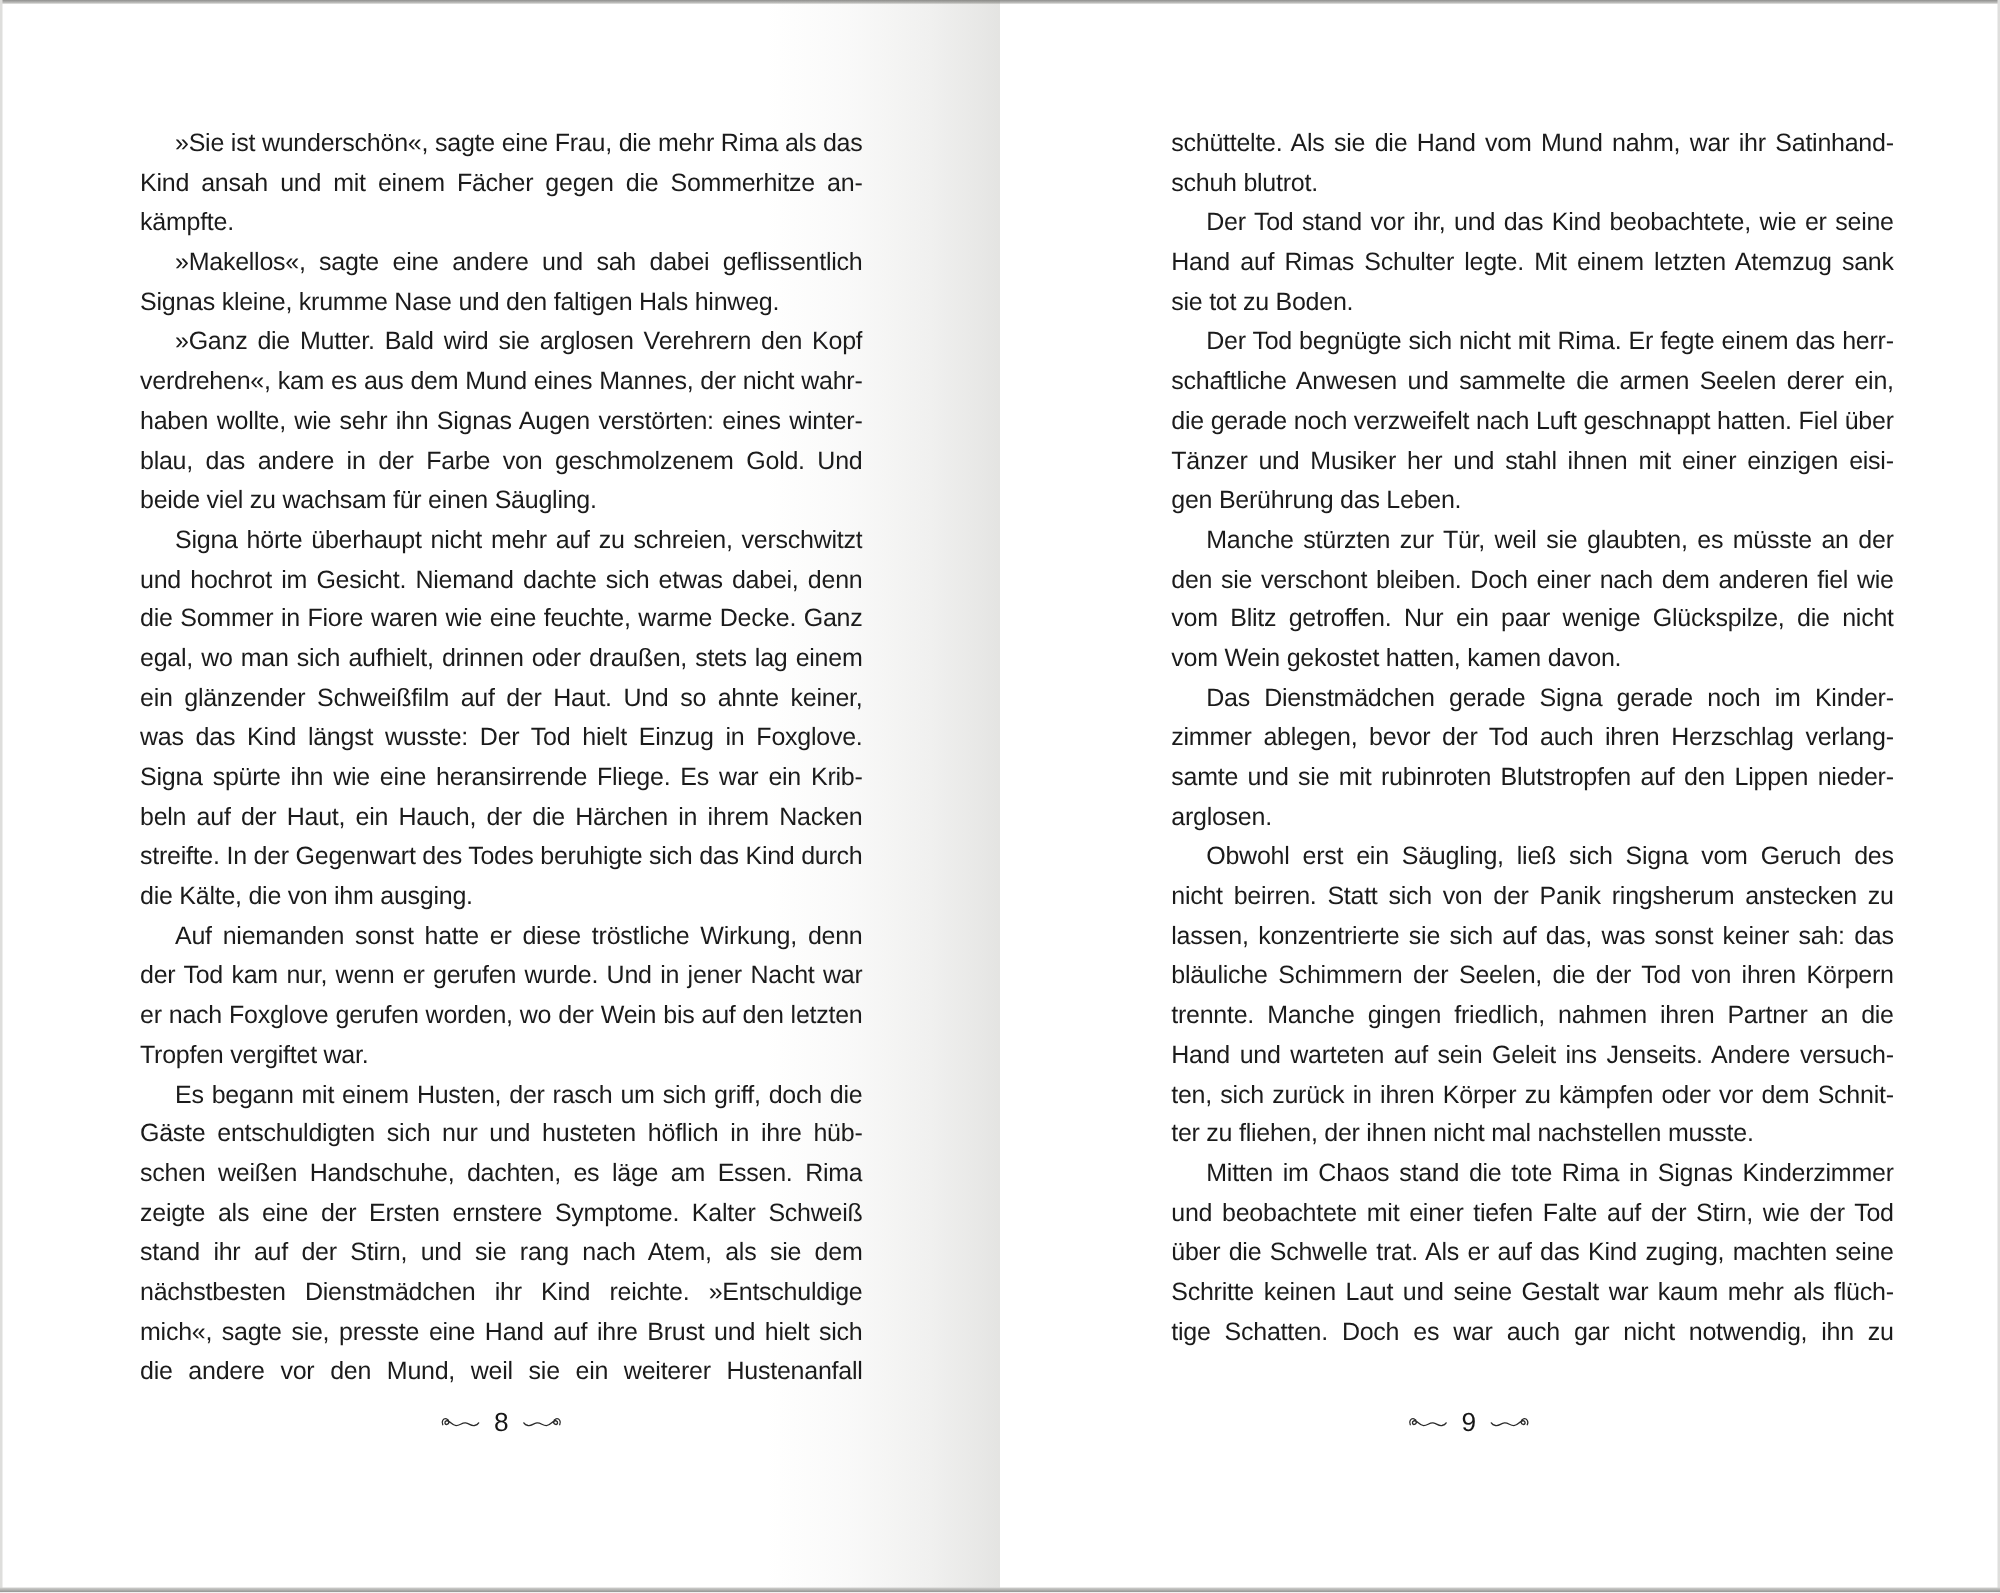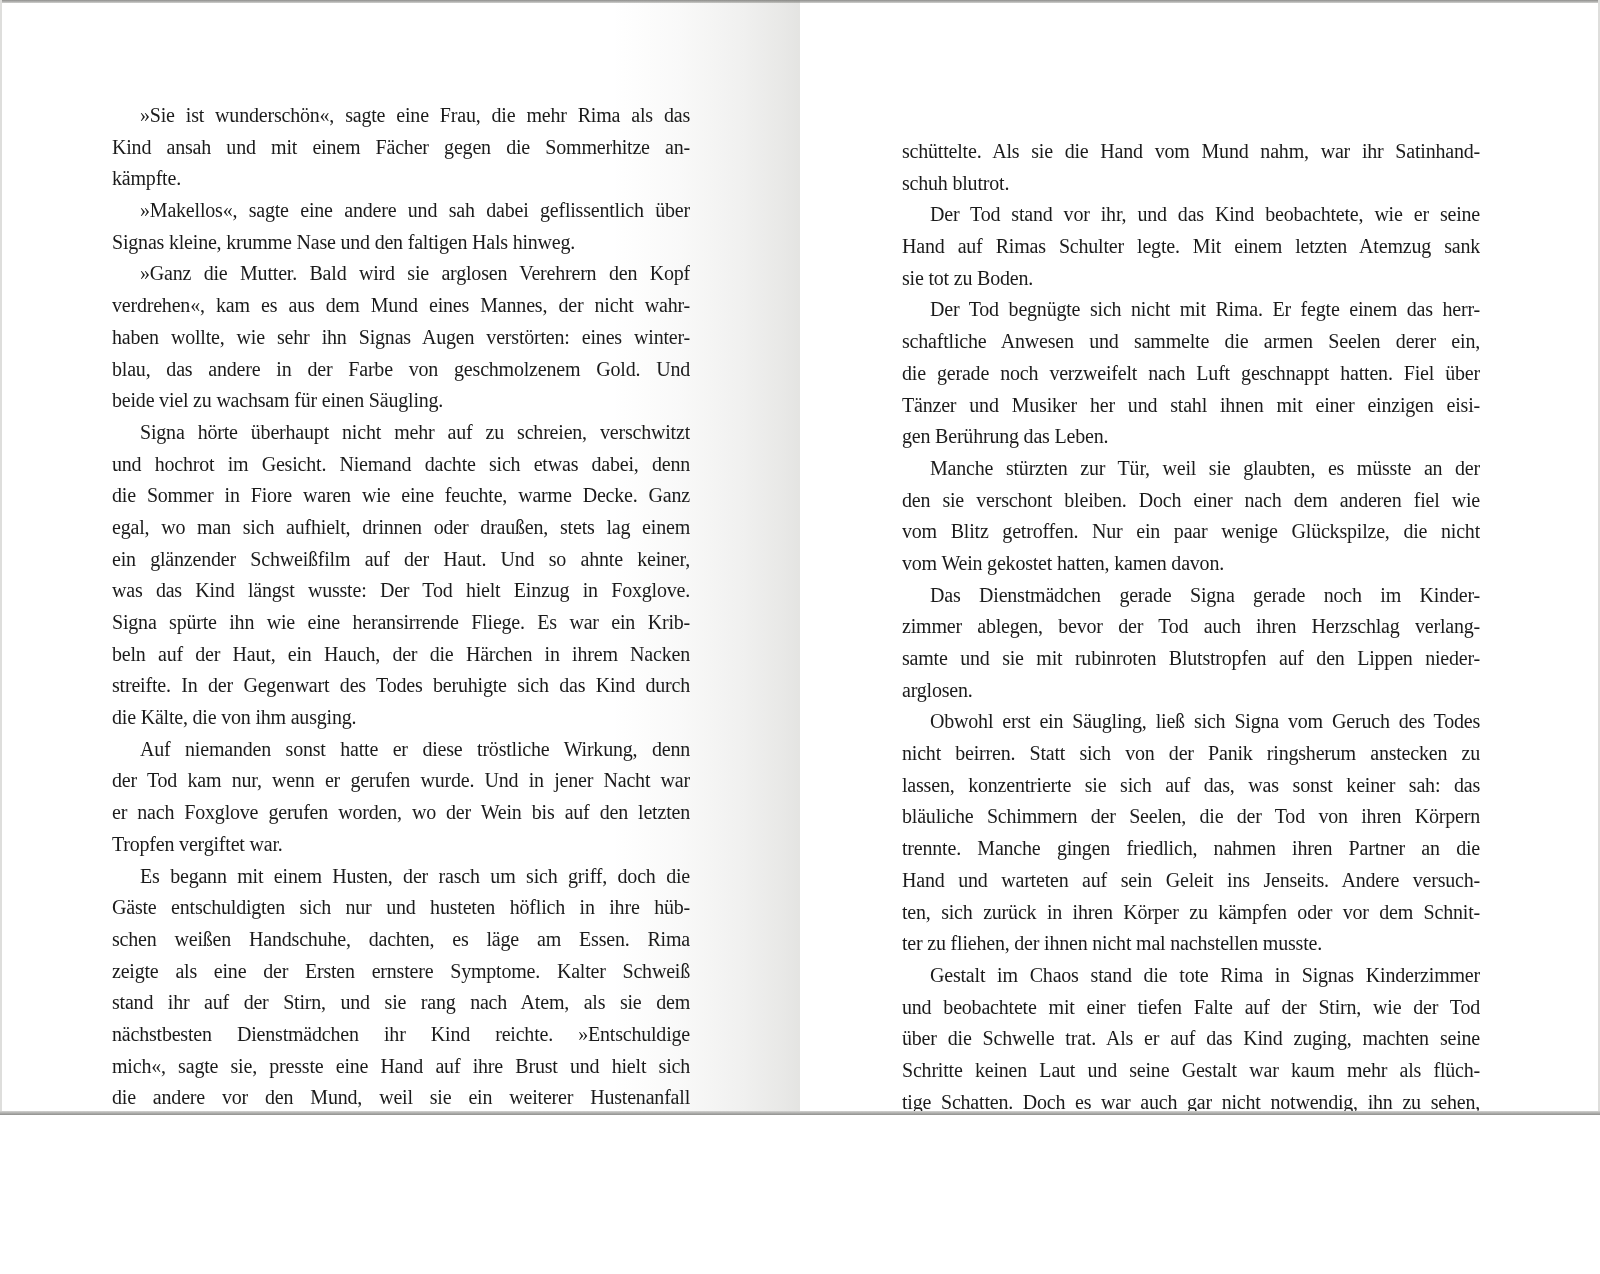--- a/index.html
+++ b/index.html
@@ -1,18 +1,18 @@
 <!DOCTYPE html>
 <html><head>
 <meta charset="utf-8">
 <style>
   html,body{margin:0;padding:0;background:#ffffff;}
   .sheet{
-    position:relative;width:1600px;height:1115px;background:#ffffff;overflow:hidden;
-    font-family:Liberation Serif, serif;color:#1b1b1b;
+    position:relative;width:1600px;height:1274px;background:#ffffff;overflow:hidden;
+    font-family:Liberation Sans, sans-serif;color:#1b1b1b;
   }
   .edge-top{position:absolute;left:0;top:0;width:100%;height:3px;
     background:linear-gradient(#8f8f8d,#cfcfcd);}
   .edge-bottom{position:absolute;left:0;bottom:0;width:100%;height:4px;
     background:linear-gradient(#d2d2d0,#8f8f8d);}
   .edge-left{position:absolute;left:0;top:0;width:2px;height:100%;background:#dededc;}
   .edge-right{position:absolute;right:0;top:0;width:2px;height:100%;background:#dededc;}
   .gutter{
     position:absolute;left:612px;top:0;width:188px;height:100%;
     background:linear-gradient(90deg,
@@ -20,21 +20,21 @@
       rgba(110,110,100,0.04) 35%,
       rgba(110,110,100,0.10) 70%,
       rgba(110,110,100,0.16) 92%,
       rgba(110,110,100,0.19) 100%);
   }
   .page-text{
     position:absolute;top:100px;width:578px;
     font-size:20px;line-height:31.7px;letter-spacing:-0.2px;
   }
   .page-text.pleft{left:112px;}
-  .page-text.pright{left:902px;margin-top:36px;}
+  .page-text.pright{left:937px;}
   .ln{text-align:justify;text-align-last:justify;height:31.7px;overflow:hidden;}
   .ln.ind{text-indent:28px;}
   .ln.end{text-align-last:left;}
   .footer{
     position:absolute;top:1122px;width:578px;height:32px;
     display:flex;align-items:center;justify-content:center;gap:11px;
   }
   .footer.fleft{left:112px;}
   .footer.fright{left:886px;}
   .pagenum{font-size:21px;line-height:1;color:#161616;}
@@ -105,21 +105,21 @@
       <div class="ln">samte und sie mit rubinroten Blutstropfen auf den Lippen nieder-</div>
       <div class="ln end">arglosen.</div>
       <div class="ln ind">Obwohl erst ein Säugling, ließ sich Signa vom Geruch des Todes</div>
       <div class="ln">nicht beirren. Statt sich von der Panik ringsherum anstecken zu</div>
       <div class="ln">lassen, konzentrierte sie sich auf das, was sonst keiner sah: das</div>
       <div class="ln">bläuliche Schimmern der Seelen, die der Tod von ihren Körpern</div>
       <div class="ln">trennte. Manche gingen friedlich, nahmen ihren Partner an die</div>
       <div class="ln">Hand und warteten auf sein Geleit ins Jenseits. Andere versuch-</div>
       <div class="ln">ten, sich zurück in ihren Körper zu kämpfen oder vor dem Schnit-</div>
       <div class="ln end">ter zu fliehen, der ihnen nicht mal nachstellen musste.</div>
-      <div class="ln ind">Gestalt im Chaos stand die tote Rima in Signas Kinderzimmer</div>
+      <div class="ln ind">Mitten im Chaos stand die tote Rima in Signas Kinderzimmer</div>
       <div class="ln">und beobachtete mit einer tiefen Falte auf der Stirn, wie der Tod</div>
       <div class="ln">über die Schwelle trat. Als er auf das Kind zuging, machten seine</div>
       <div class="ln">Schritte keinen Laut und seine Gestalt war kaum mehr als flüch-</div>
       <div class="ln">tige Schatten. Doch es war auch gar nicht notwendig, ihn zu sehen,</div>
     </div>
 
   <div class="footer fleft">
     <span class="flourish">
       <svg width="32" height="12" viewBox="0 0 36 13">
         <path d="M2.5,8.5 C1,5.5 3,2.5 5.8,3.2 C8.4,3.8 8.8,7.6 6.3,8.2 C4.4,8.7 3.6,6.1 5.6,5.1 C8.4,3.7 10.5,9.3 14.5,9.3 C18,9.3 19.5,6.6 23,6.9 C26.5,7.2 27.5,9.8 31,9.2 C33,8.8 34.2,7.8 34.8,6.8" fill="none" stroke="#2a2a2a" stroke-width="1.2" stroke-linecap="round"></path>

